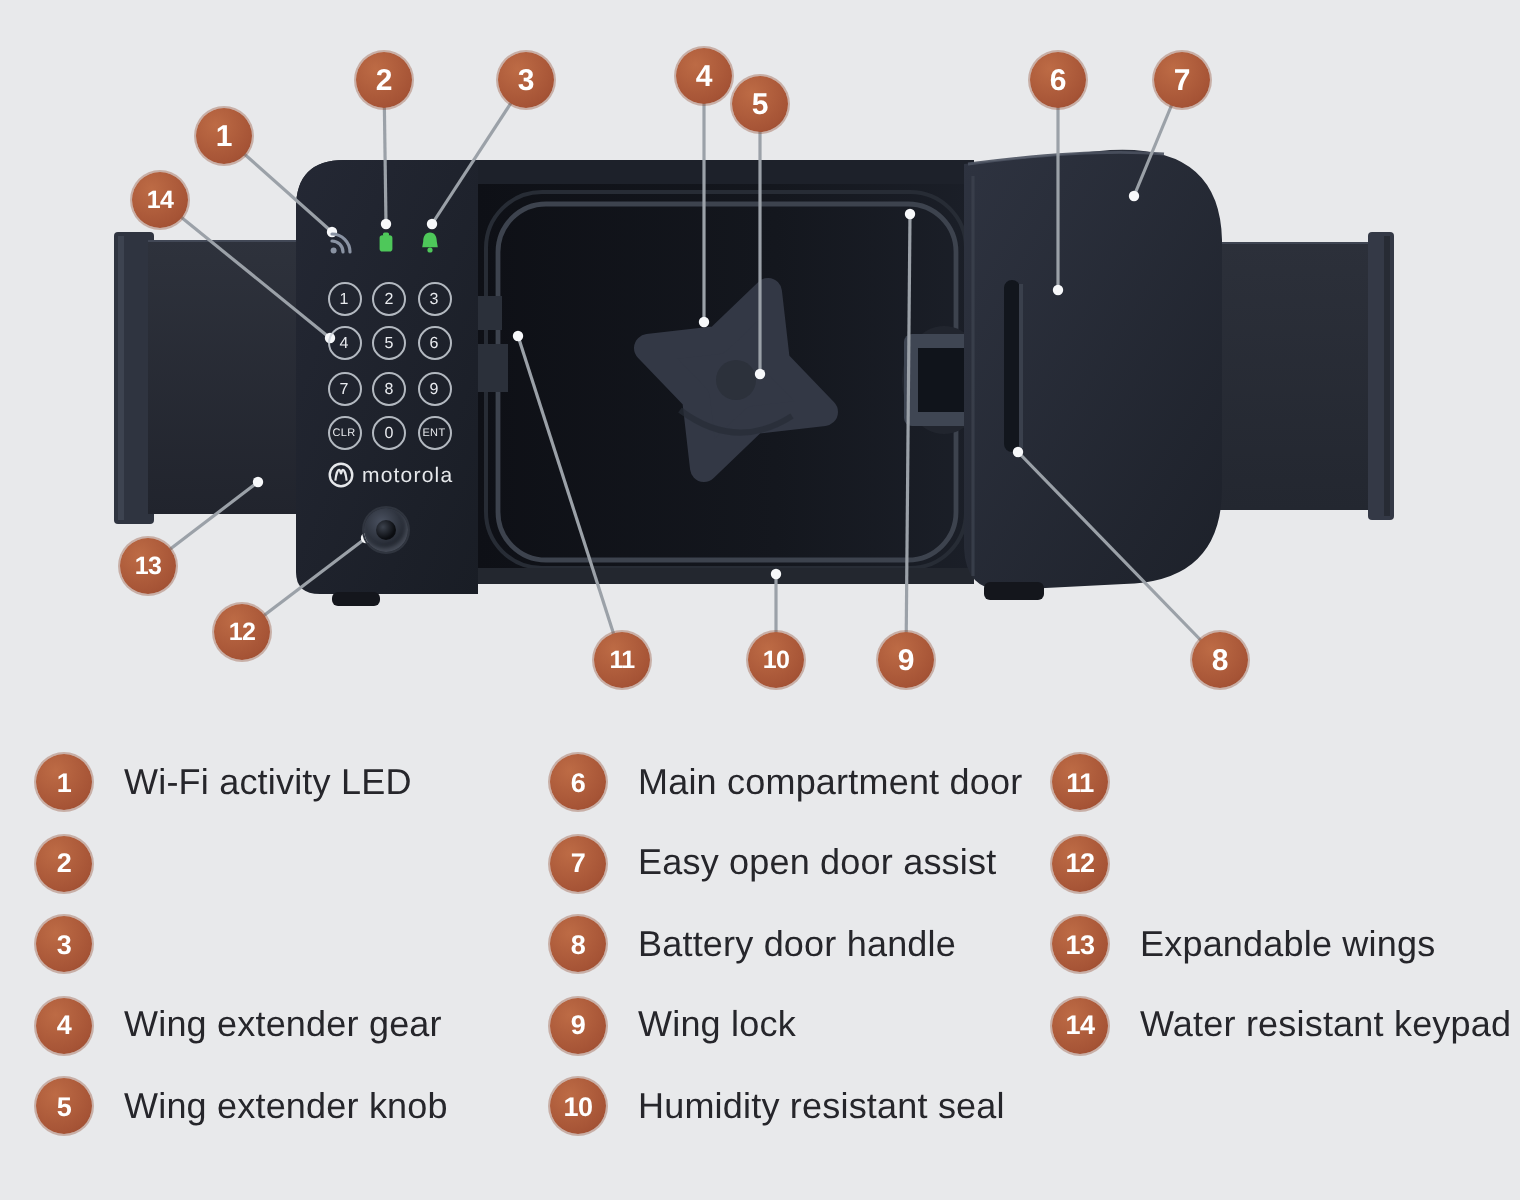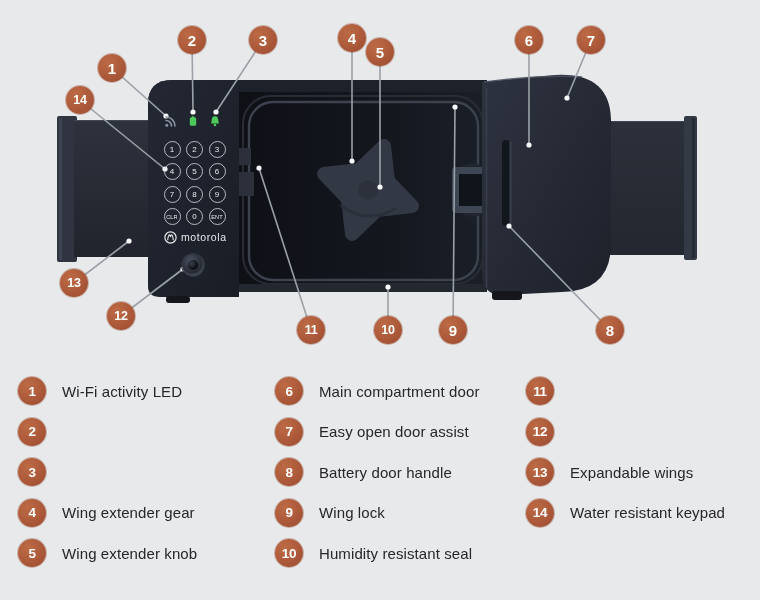--- a/index.html
+++ b/index.html
@@ -21,21 +21,21 @@
   
   .key{
     position:absolute;width:17px;height:17px;border-radius:50%;
     border:1px solid rgba(206,211,219,.85);
     color:#e9ebef;font-size:8px;display:flex;align-items:center;justify-content:center;
     box-sizing:border-box;
   }
   .key.small{font-size:5.5px;letter-spacing:.2px;}
   .led{position:absolute;width:12px;height:12px;display:flex;align-items:center;justify-content:center;}
   .logo{
-    position:absolute;display:flex;gap:4px;color:#e6e8eb;
+    position:absolute;display:flex;align-items:center;gap:4px;color:#e6e8eb;
   }
   .logo .logotext{font-size:10.5px;letter-spacing:.6px;}
   .keyhole{
     position:absolute;width:22px;height:22px;border-radius:50%;
     background:radial-gradient(circle at 40% 32%, #4a5160, #2a2f39 52%, #161a21 72%);
     box-shadow:inset -1px -2px 2px rgba(160,170,190,.35), 0 0 0 1px #30353f;
   }
   .keyhole::after{
     content:"";position:absolute;left:6px;top:6px;width:10px;height:10px;border-radius:50%;
     background:radial-gradient(circle at 35% 35%, #3c424d, #0b0d11 65%);
@@ -43,21 +43,21 @@
   
   .legend-col{position:absolute;display:flex;flex-direction:column;gap:12.5px;}
   .legend-row{display:flex;align-items:center;height:28px;}
   .badge{
     width:28px;height:28px;border-radius:50%;flex:0 0 28px;
     background:radial-gradient(circle at 35% 30%, #bd6b45, #a65436 70%, #97492e);
     color:#fff;font-weight:bold;font-size:13.5px;letter-spacing:-0.3px;
     display:flex;align-items:center;justify-content:center;
     box-shadow:0 0 0 1px rgba(140,70,40,.35);
   }
-  .legend-label{margin-left:16px;font-size:15px;color:#26262b;letter-spacing:.1px;}
+  .legend-label{margin-left:16px;font-size:18px;color:#26262b;letter-spacing:.1px;}
 </style>
 </head>
 <body>
 
 <div class="stage">
 
   <svg class="device" width="760" height="360" viewBox="0 0 760 360">
     <defs>
       <linearGradient id="wingL" x1="0" y1="0" x2="0" y2="1">
         <stop offset="0" stop-color="#2e323c"></stop>

